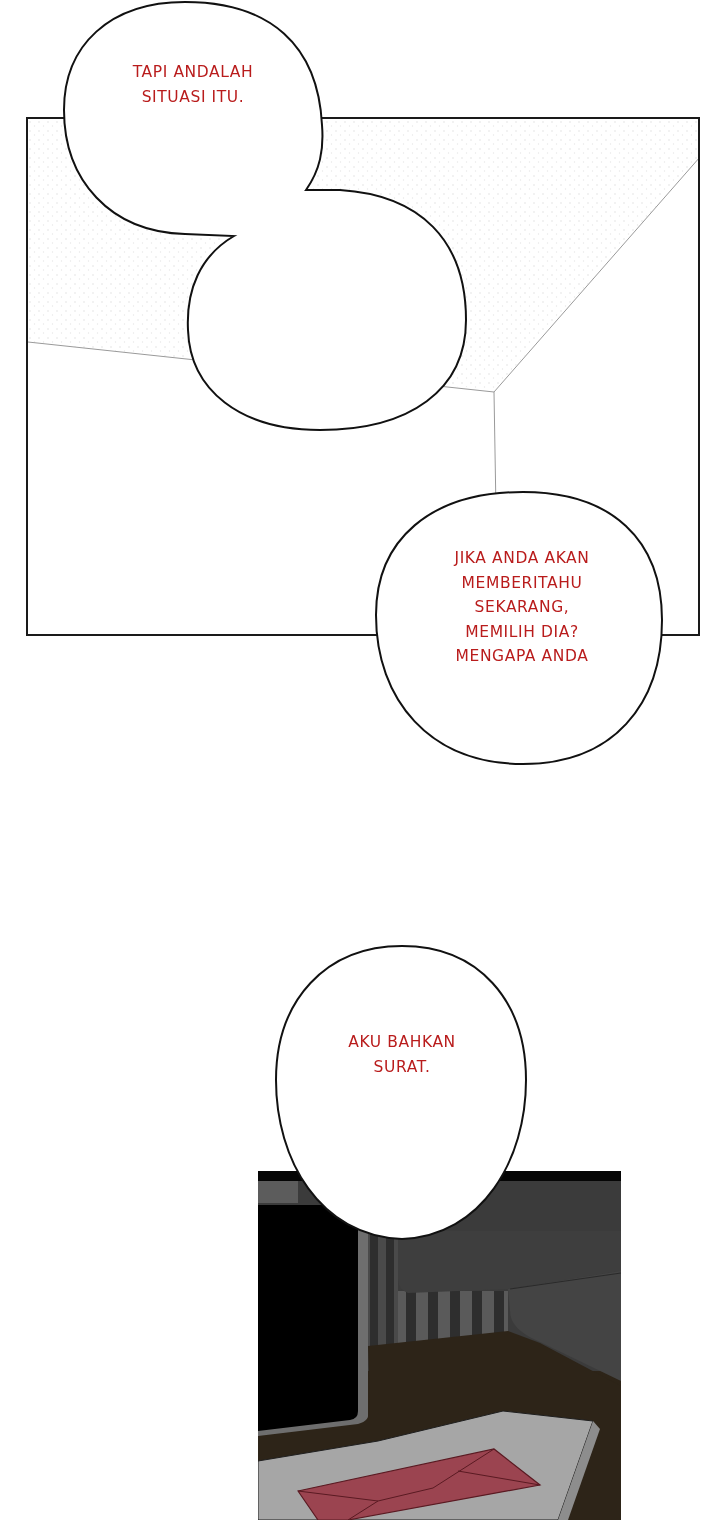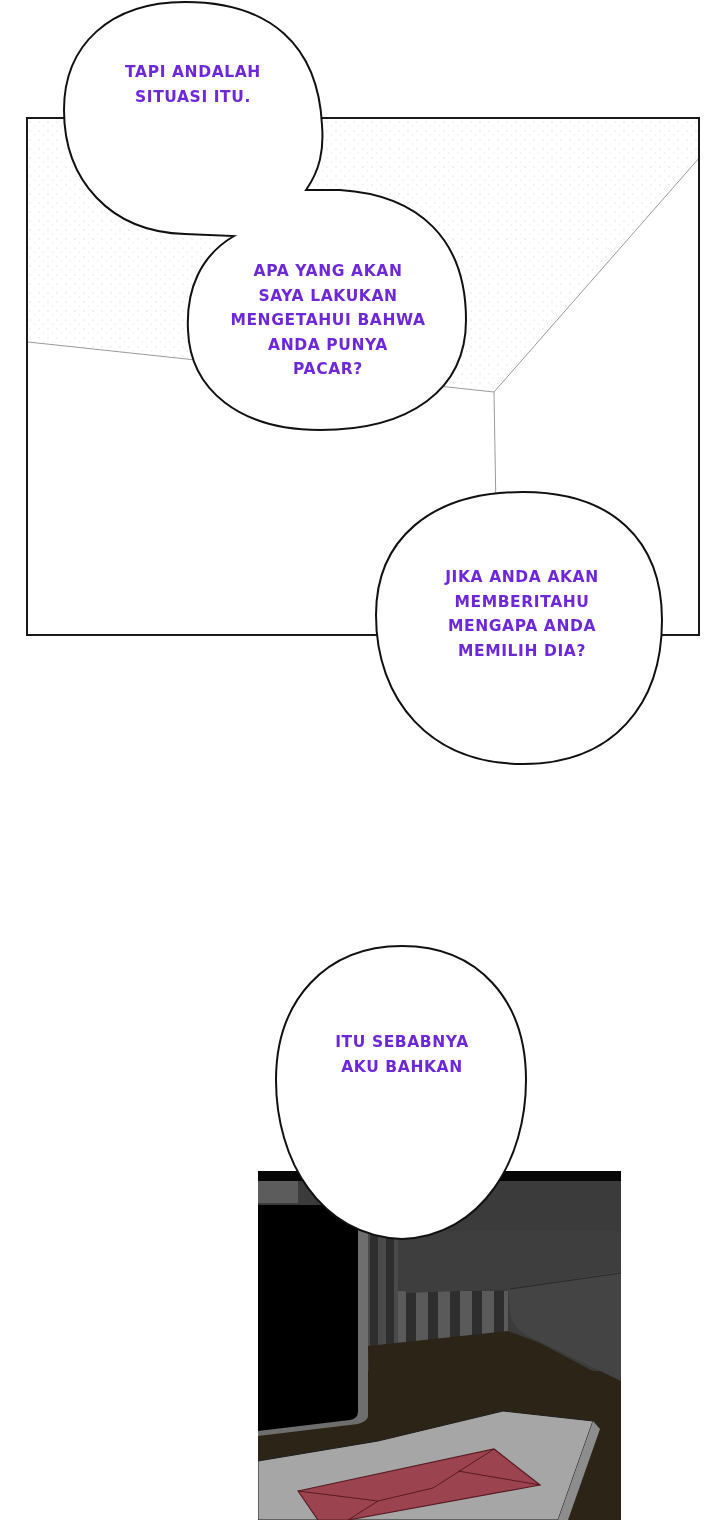--- a/index.html
+++ b/index.html
@@ -13,22 +13,22 @@
   .panel-top svg, .panel-bottom svg, .bubbles svg { position: absolute; left: 0; top: 0; }
   .panel-bottom {
     position: absolute; left: 258px; top: 1171px; width: 363px; height: 349px;
     background: #2d2418; overflow: hidden;
   }
   .bubbles { position: absolute; left: 0; top: 0; width: 720px; height: 1520px; pointer-events: none; }
   .bubble-text {
     position: absolute; text-align: center;
     font-family: "DejaVu Sans", sans-serif;
     font-size: 15.5px; line-height: 24.5px; letter-spacing: 0.6px;
-    color: #6d28d9; text-transform: uppercase; white-space: nowrap;
-    font-weight: bold;
+    color: #b91c1c; text-transform: uppercase; white-space: nowrap;
+    font-weight: normal;
   }
   .bubble-text span { display: block; }
 </style>
 </head>
 <body>
 
 <div class="page">
 
   <div class="panel-top">
     <svg width="674" height="519" viewBox="0 0 674 519">
@@ -115,34 +115,28 @@
            C276,1160 320,1236 402,1239
            C482,1236 526,1160 526,1080
            C526,1000 478,946 402,946 Z" fill="#ffffff" stroke="#111111" stroke-width="2"></path>
     </svg>
 
     <div class="bubble-text" style="left:100px; top:60px; width:186px;">
       <span>Tapi andalah</span>
       <span>situasi itu.</span>
     </div>
 
-    <div class="bubble-text" style="left:210px; top:259px; width:236px;">
-      <span>Apa yang akan</span>
-      <span>saya lakukan</span>
-      <span>mengetahui bahwa</span>
-      <span>anda punya</span>
-      <span>pacar?</span>
-    </div>
 
-    <div class="bubble-text" style="left:400px; top:546px; width:244px;margin-top:19px;">
+    <div class="bubble-text" style="left:400px; top:546px; width:244px;">
       <span>Jika anda akan</span>
       <span>memberitahu</span>
+      <span>sekarang,</span>
+      <span>memilih dia?</span>
       <span>mengapa anda</span>
-      <span>memilih dia?</span>
     </div>
 
     <div class="bubble-text" style="left:300px; top:1030px; width:204px;">
-      <span>Itu sebabnya</span>
       <span>aku bahkan</span>
+      <span>surat.</span>
     </div>
   </div>
 
 </div>
 
 </body></html>

